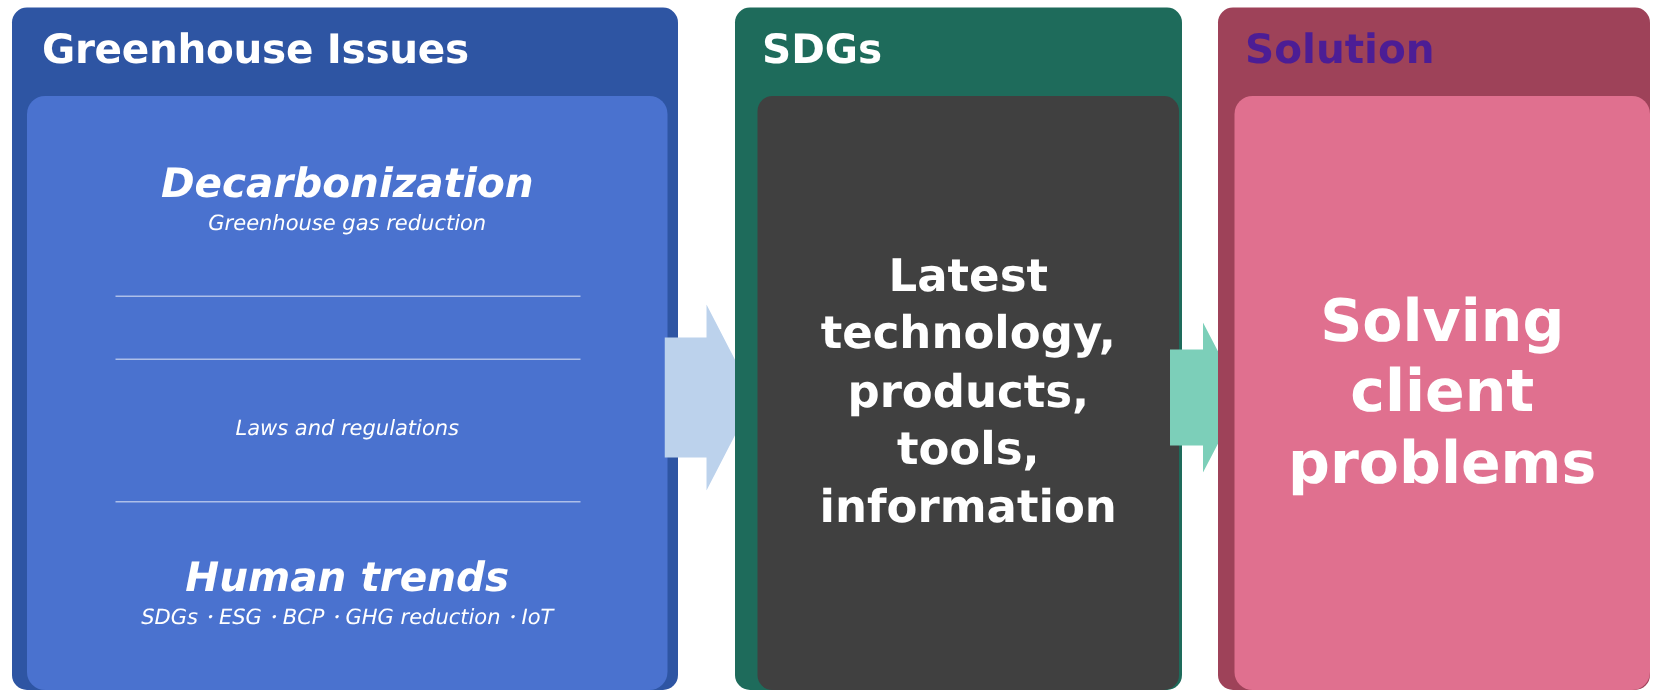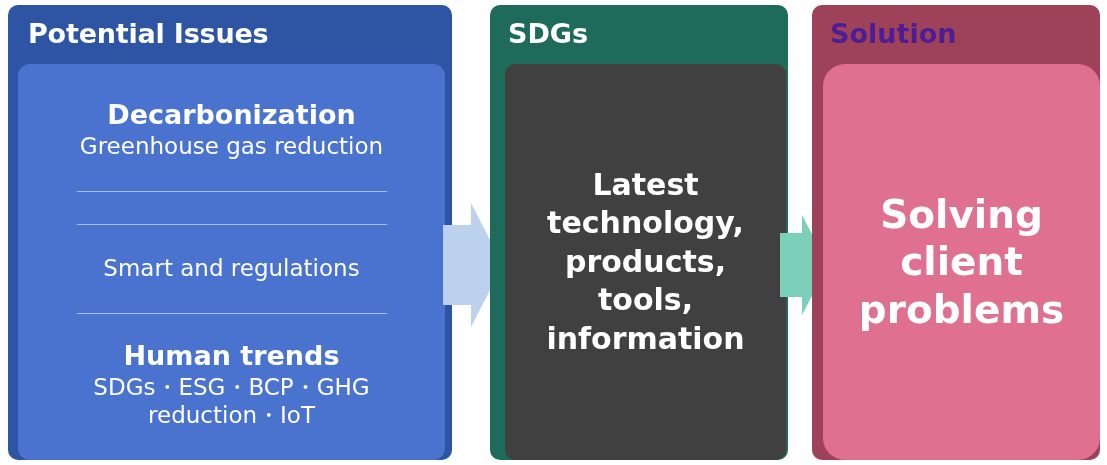--- a/index.html
+++ b/index.html
@@ -44,32 +44,33 @@
     top: 64px;
     width: 427px;
     height: 396px;
     background: #4a72cf;
     border-radius: 12px;
     box-sizing: border-box;
     padding: 10px 14px 6px 14px;
     display: flex;
     flex-direction: column;
     justify-content: space-evenly;
+    font-style: italic;
   }
   .issue {
     text-align: center;
     color: #ffffff;
   }
   .issue-head {
     font-size: 27px;
     font-weight: bold;
     line-height: 1.15;
   }
   .issue-sub {
-    font-size: 23px;
+    font-size: 14px;
     line-height: 1.2;
     margin-top: 3px;
     font-weight: normal;
     text-align: center;
   }
   .rule {
     height: 1px;
     background: rgba(255,255,255,0.55);
     width: 310px;
     margin: 6px auto 2px auto;
@@ -148,52 +149,52 @@
     font-size: 27px;
     font-weight: bold;
   }
   .panel3-front {
     position: absolute;
     left: 823px;
     top: 64px;
     width: 277px;
     height: 396px;
     background: #e0708f;
-    border-radius: 22px;
+    border-radius: 12px;
     display: flex;
     align-items: center;
     justify-content: center;
     text-align: center;
     color: #ffffff;
     font-size: 39px;
     font-weight: bold;
     line-height: 1.22;
     box-sizing: border-box;
     padding: 0 8px;
   }
 </style>
 </head>
 <body>
 
 <div class="canvas">
 
   <div class="panel1-back"></div>
-  <div class="panel1-title">Potential Issues</div>
+  <div class="panel1-title">Greenhouse Issues</div>
   <div class="panel1-front">
 
     <div class="issue">
       <div class="issue-head">Decarbonization</div>
       <div class="issue-sub">Greenhouse gas reduction</div>
     </div>
     <div class="rule"></div>
 
     <div class="rule"></div>
 
     <div class="issue">
-      <div class="issue-sub">Smart and regulations</div>
+      <div class="issue-sub">Laws and regulations</div>
     </div>
     <div class="rule"></div>
 
     <div class="issue">
       <div class="issue-head">Human trends</div>
       <div class="issue-sub">SDGs・ESG・BCP・GHG reduction・IoT</div>
     </div>
 
   </div>
 

